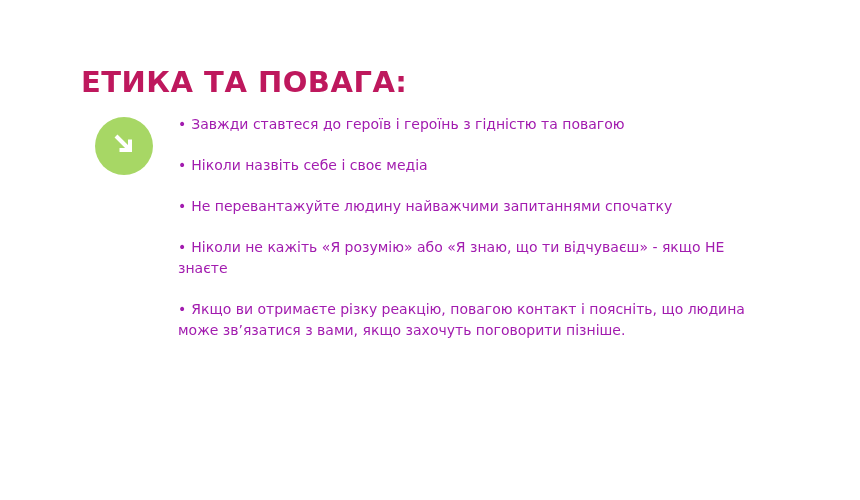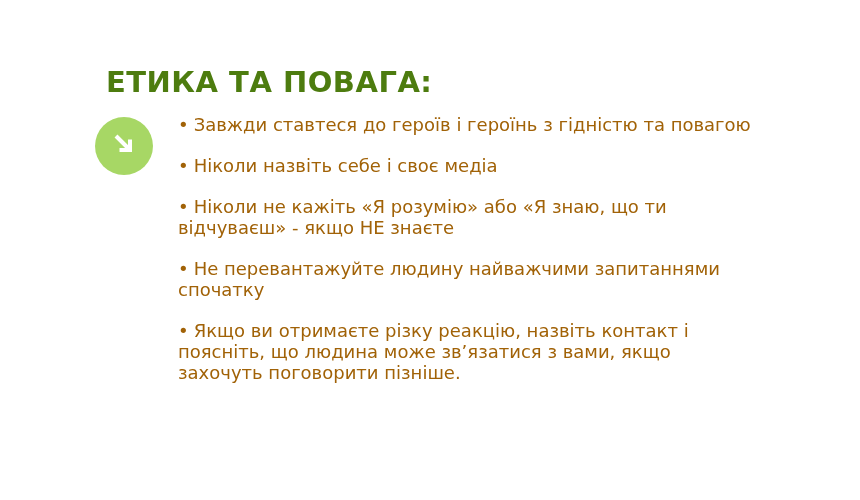--- a/index.html
+++ b/index.html
@@ -9,44 +9,44 @@
     background: #ffffff;
     font-family: "DejaVu Sans", "Liberation Sans", sans-serif;
     position: relative;
     overflow: hidden;
     color: #1c1c1c;
   }
   .slide { position: absolute; inset: 0; }
 
   .title {
     position: absolute;
-    left: 106px; top: 46px;
+    left: 81px; top: 46px;
     font-size: 29px;
     font-weight: bold;
     letter-spacing: 0.5px;
-    color: #4d7c0f;
+    color: #be185d;
     white-space: nowrap;
   }
 
   .accent-circle {
     position: absolute;
     left: 95px; top: 117px;
     width: 58px; height: 58px;
     border-radius: 50%;
     background: #a7d765;
     display: flex; align-items: center; justify-content: center;
   }
 
   .bullets {
     position: absolute;
     left: 178px; top: 114px;
     width: 575px;
-    font-size: 18px;
+    font-size: 14px;
     line-height: 21px;
-    color: #a16207;
+    color: #a21caf;
   }
   .bullet-item { margin: 0 0 20px 0; }
   .bullet-marker { display: inline-block; margin-right: 5px; }
 
   .footer { position: absolute; left: 0; top: 420px; width: 860px; height: 80px; }
 </style>
 </head>
 <body>
 
 <div class="slide">
@@ -60,23 +60,23 @@
           <line x1="7" y1="7" x2="20" y2="20"></line>
           <polyline points="21,10.5 21,21 10.5,21"></polyline>
         </g>
       </svg>
     </span>
   </div>
 
   <div class="bullets">
     <p class="bullet-item"><span class="bullet-marker">•</span><span>Завжди ставтеся до героїв і героїнь з гідністю та повагою</span></p>
     <p class="bullet-item"><span class="bullet-marker">•</span><span>Ніколи назвіть себе і своє медіа</span></p>
+    <p class="bullet-item"><span class="bullet-marker">•</span><span>Не перевантажуйте людину найважчими запитаннями спочатку</span></p>
     <p class="bullet-item"><span class="bullet-marker">•</span><span>Ніколи не кажіть «Я розумію» або «Я знаю, що ти відчуваєш» - якщо НЕ знаєте</span></p>
-    <p class="bullet-item"><span class="bullet-marker">•</span><span>Не перевантажуйте людину найважчими запитаннями спочатку</span></p>
-    <p class="bullet-item"><span class="bullet-marker">•</span><span>Якщо ви отримаєте різку реакцію, назвіть контакт і поясніть, що людина може зв’язатися з вами, якщо захочуть поговорити пізніше.</span></p>
+    <p class="bullet-item"><span class="bullet-marker">•</span><span>Якщо ви отримаєте різку реакцію, повагою контакт і поясніть, що людина може зв’язатися з вами, якщо захочуть поговорити пізніше.</span></p>
   </div>
 
   <div class="footer">
 
     
 
     
 
   </div>
 

